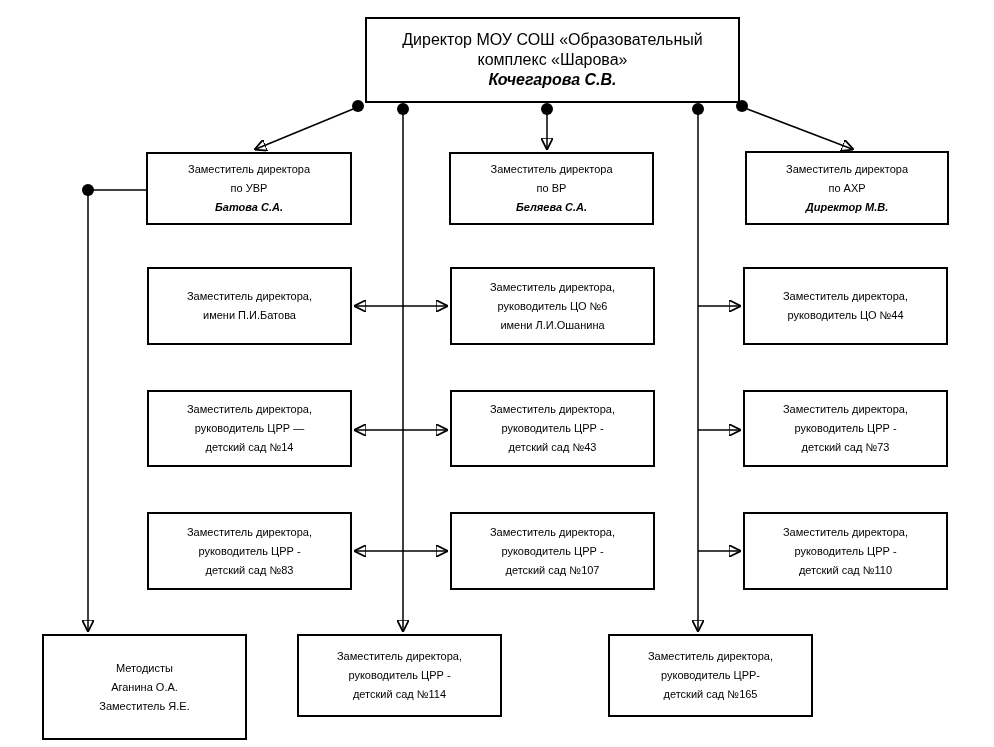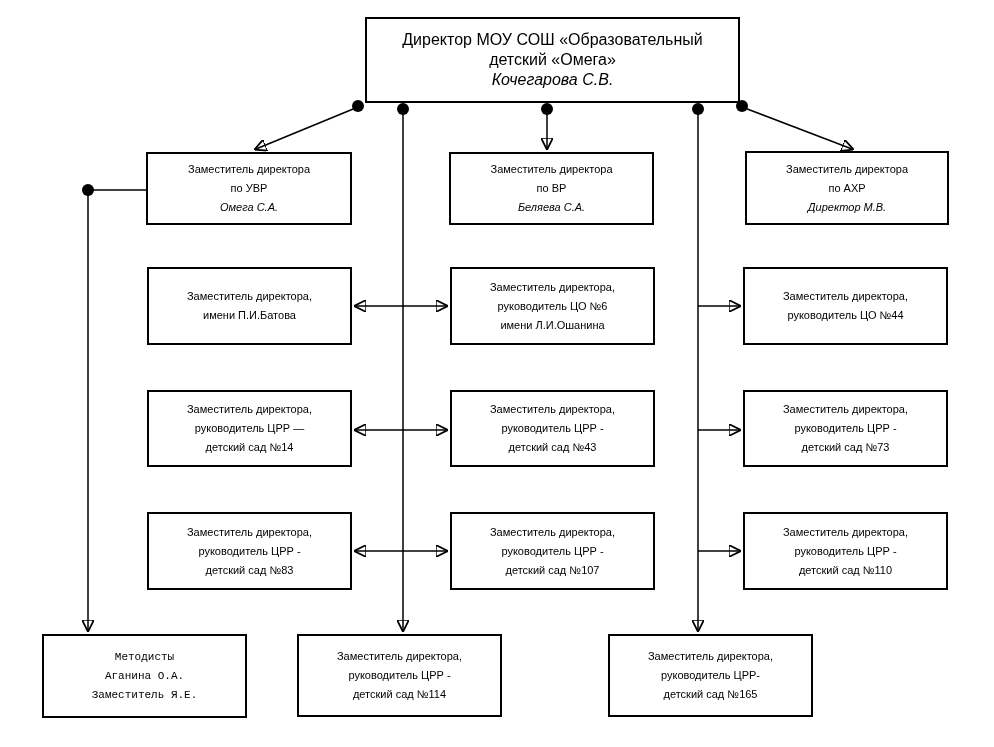--- a/index.html
+++ b/index.html
@@ -34,21 +34,21 @@
     text-align: center;
     font-size: 11px;
     line-height: 19px;
     padding: 2px 4px;
   }
   .box.top {
     font-size: 16px;
     line-height: 20px;
   }
   .name {
-    font-weight: normal;
+    font-weight: bold;
     font-style: italic;
   }
 </style>
 </head>
 <body>
 
 <div class="canvas">
 
   <svg class="connectors" viewBox="0 0 994 747">
     <defs>
@@ -78,28 +78,28 @@
     <circle cx="358" cy="106" r="6" fill="#000000"></circle>
     <circle cx="403" cy="109" r="6" fill="#000000"></circle>
     <circle cx="547" cy="109" r="6" fill="#000000"></circle>
     <circle cx="698" cy="109" r="6" fill="#000000"></circle>
     <circle cx="742" cy="106" r="6" fill="#000000"></circle>
     <circle cx="88" cy="190" r="6" fill="#000000"></circle>
   </svg>
 
   <div class="box top" style="left:365px; top:17px; width:375px; height:86px;">
     <div>Директор МОУ СОШ «Образовательный</div>
-    <div>детский «Омега»</div>
+    <div>комплекс «Шарова»</div>
     <div class="name">Кочегарова С.В.</div>
   </div>
 
   <div class="box" style="left:146px; top:152px; width:206px; height:73px;">
     <div>Заместитель директора</div>
     <div>по УВР</div>
-    <div class="name">Омега С.А.</div>
+    <div class="name">Батова С.А.</div>
   </div>
 
   <div class="box" style="left:449px; top:152px; width:205px; height:73px;">
     <div>Заместитель директора</div>
     <div>по ВР</div>
     <div class="name">Беляева С.А.</div>
   </div>
 
   <div class="box" style="left:745px; top:151px; width:204px; height:74px;">
     <div>Заместитель директора</div>
@@ -152,21 +152,21 @@
     <div>руководитель ЦРР -</div>
     <div>детский сад №107</div>
   </div>
 
   <div class="box" style="left:743px; top:512px; width:205px; height:78px;">
     <div>Заместитель директора,</div>
     <div>руководитель ЦРР -</div>
     <div>детский сад №110</div>
   </div>
 
-  <div class="box" style="left:42px; top:634px; width:205px; height:84px;font-family:Liberation Mono, monospace;">
+  <div class="box" style="left:42px; top:634px; width:205px; height:106px;">
     <div>Методисты</div>
     <div>Аганина О.А.</div>
     <div>Заместитель Я.Е.</div>
   </div>
 
   <div class="box" style="left:297px; top:634px; width:205px; height:83px;">
     <div>Заместитель директора,</div>
     <div>руководитель ЦРР -</div>
     <div>детский сад №114</div>
   </div>

